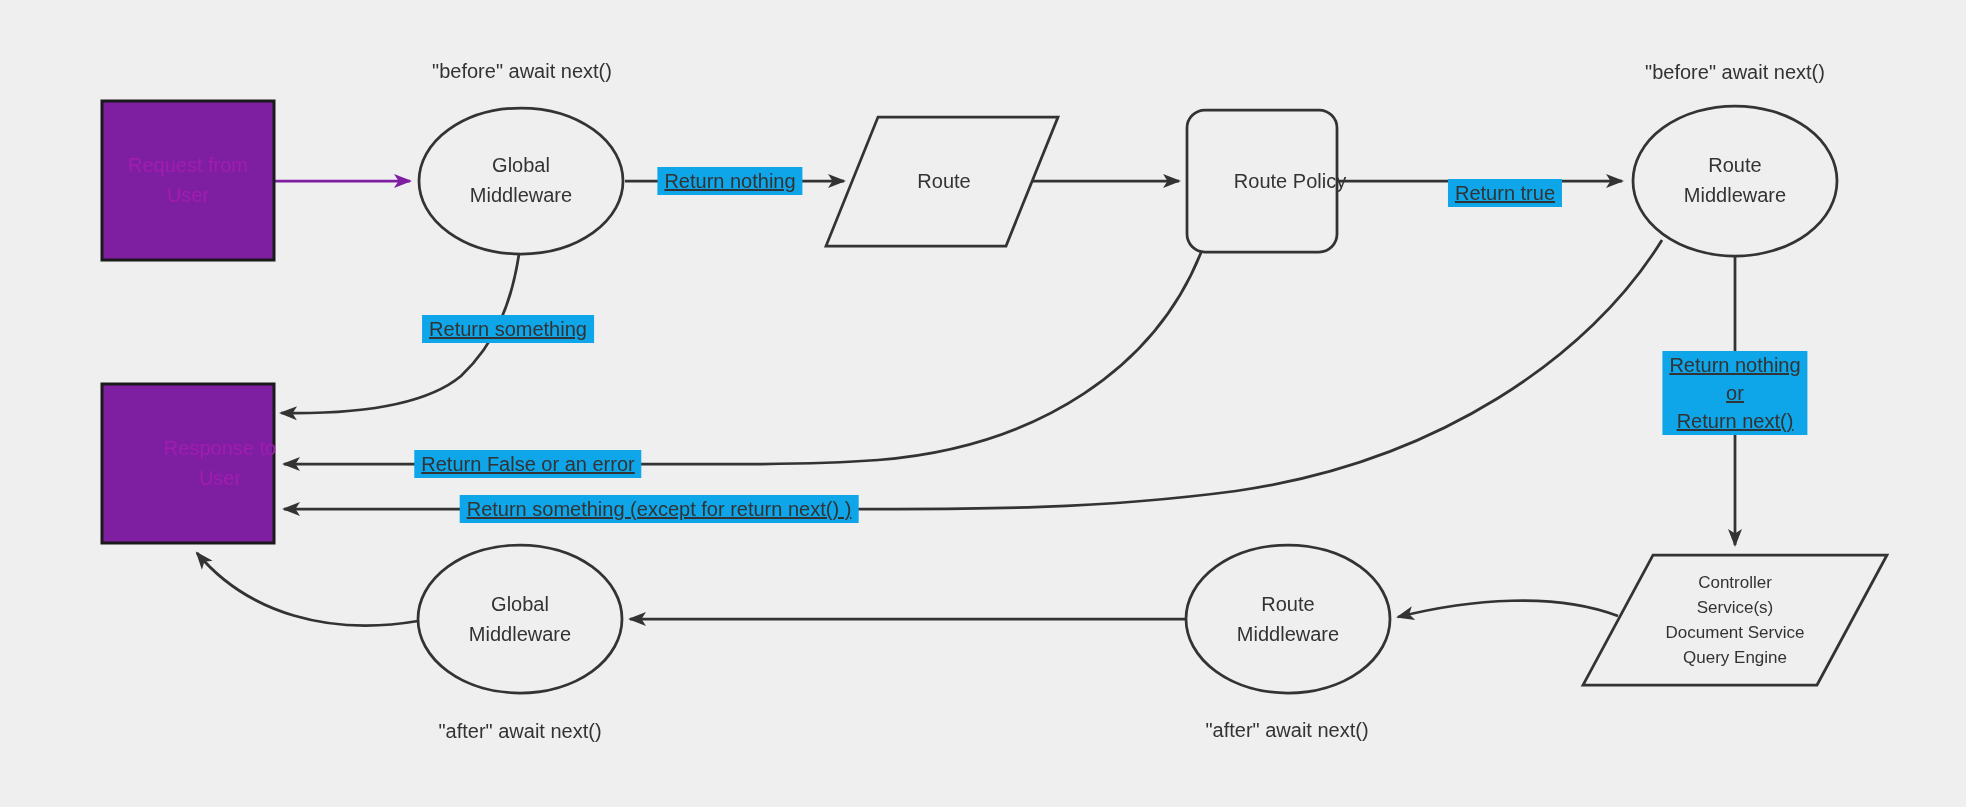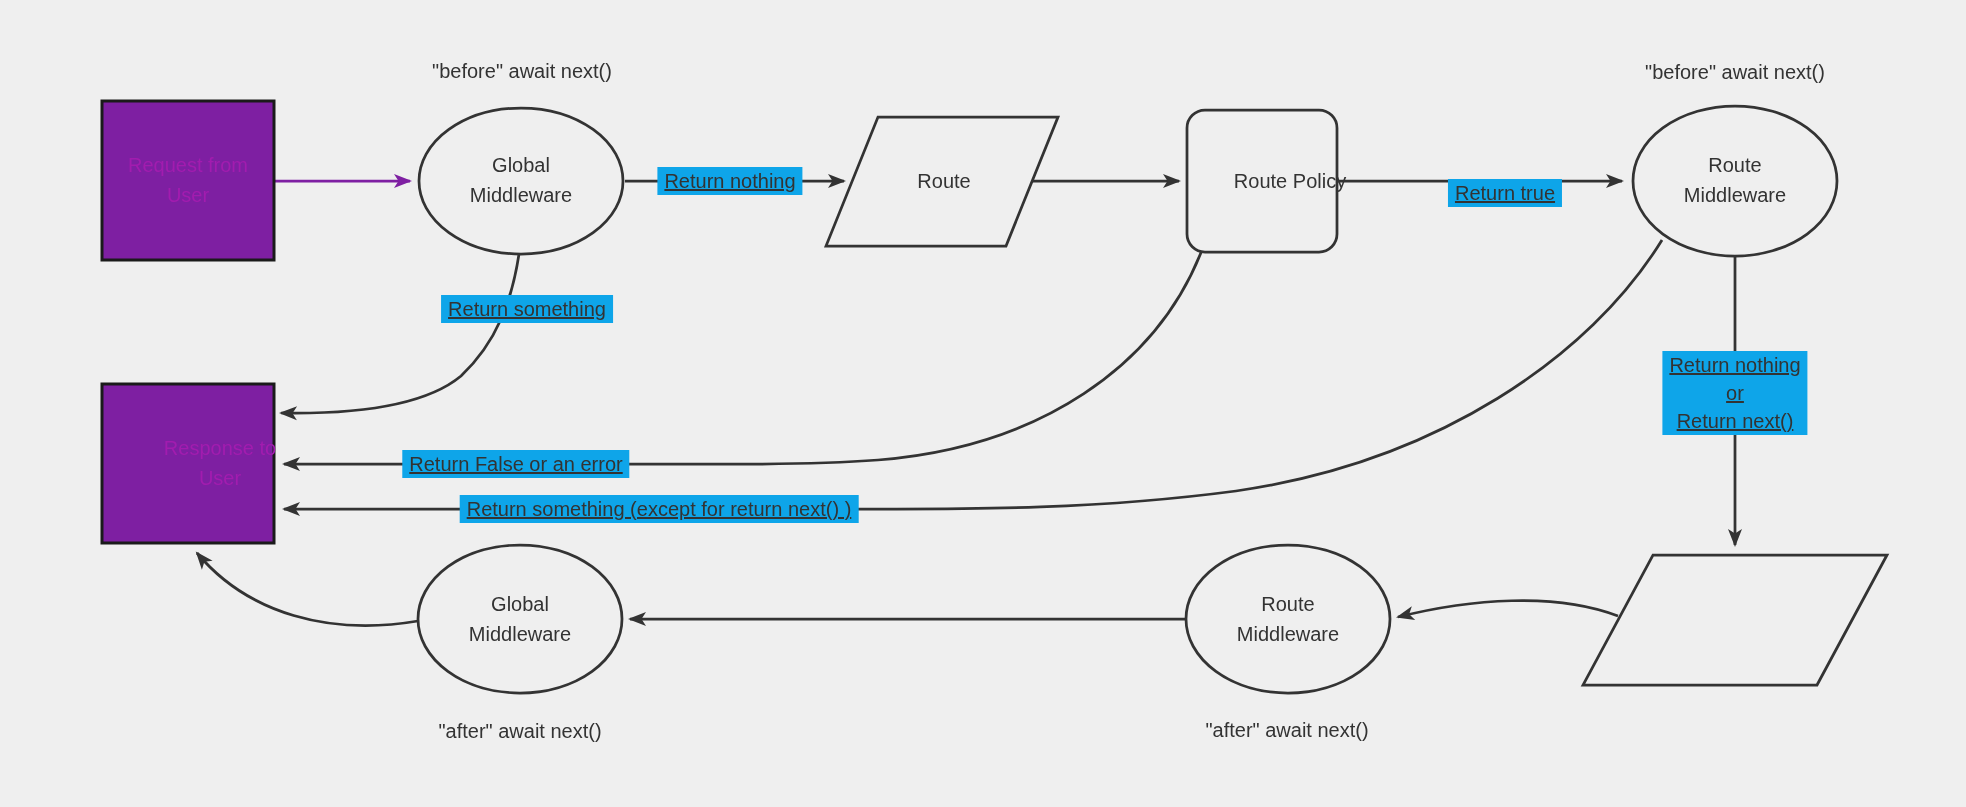--- a/index.html
+++ b/index.html
@@ -81,34 +81,38 @@
   </svg>
 
   <div class="lbl box-lbl" style="left:188px; top:180px;">Request from
 User</div>
   <div class="lbl node-lbl" style="left:521px; top:180px;">Global
 Middleware</div>
   <div class="lbl node-lbl" style="left:944px; top:181px;">Route</div>
   <div class="lbl node-lbl" style="left:1262px; top:181px;margin-left:28px;">Route Policy</div>
   <div class="lbl node-lbl" style="left:1735px; top:180px;">Route
 Middleware</div>
+  <div class="lbl controller-lbl" style="left:1735px; top:620px;">Controller
+Service(s)
+Document Service
+Query Engine</div>
   <div class="lbl node-lbl" style="left:1288px; top:619px;">Route
 Middleware</div>
   <div class="lbl node-lbl" style="left:520px; top:619px;">Global
 Middleware</div>
   <div class="lbl box-lbl" style="left:188px; top:463px;margin-left:32px;">Response to
 User</div>
 
   <div class="lbl" style="left:522px; top:71px;">"before" await next()</div>
   <div class="lbl" style="left:1735px; top:72px;">"before" await next()</div>
   <div class="lbl" style="left:1287px; top:730px;">"after" await next()</div>
   <div class="lbl" style="left:520px; top:731px;">"after" await next()</div>
 
   <div class="lbl edge-lbl" style="left:730px; top:181px;">Return nothing</div>
   <div class="lbl edge-lbl" style="left:1505px; top:193px;">Return true</div>
   <div class="lbl edge-lbl" style="left:1735px; top:393px;">Return nothing
 or
 Return next()</div>
-  <div class="lbl edge-lbl" style="left:508px; top:309px;margin-left:19px;">Return something</div>
-  <div class="lbl edge-lbl" style="left:516px; top:464px;">Return False or an error</div>
+  <div class="lbl edge-lbl" style="left:508px; top:329px;">Return something</div>
+  <div class="lbl edge-lbl" style="left:528px; top:464px;">Return False or an error</div>
   <div class="lbl edge-lbl" style="left:640px; top:509px;margin-left:19px;">Return something (except for return next() )</div>
 
 </div>
 
 </body></html>

